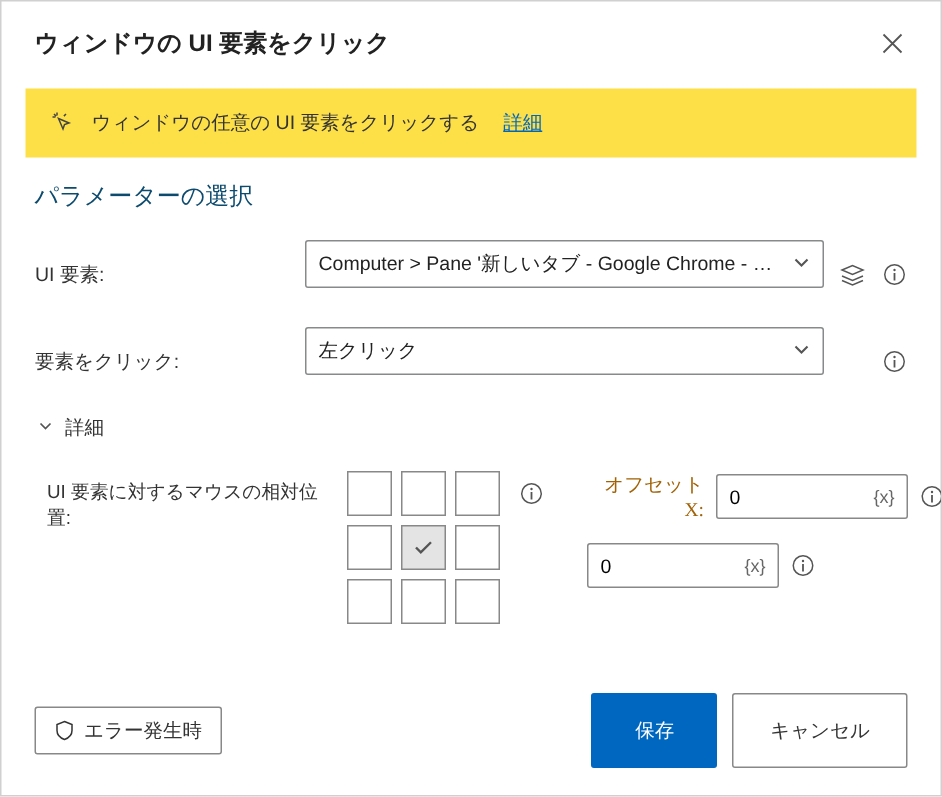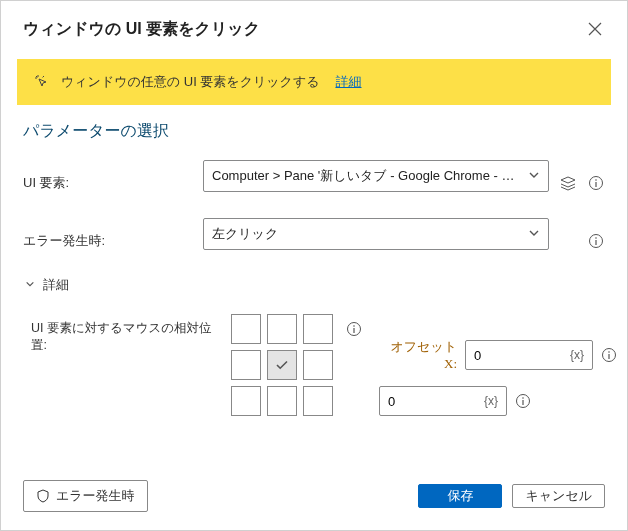--- a/index.html
+++ b/index.html
@@ -62,21 +62,21 @@
     width: 18px; height: 18px; display:flex; align-items:center; justify-content:center;
     color:#555; cursor:pointer;
   }
   .details-toggle {
     display:flex; align-items:center; gap:8px; font-size:13px; color:#333;
     cursor:pointer; margin-bottom: 20px; user-select:none;
     padding-left: 2px;
   }
   .details-toggle .chev { font-size:11px; color:#555; }
   .advanced {
-    display:flex; gap: 16px; align-items:flex-end;
+    display:flex; gap: 28px; align-items:flex-start;
     padding-left: 8px;
   }
   .adv-left { display:flex; gap:12px; align-items:flex-start; }
   .adv-left .lbl { font-size:12.5px; color:#333; width:188px; padding-top:6px;}
   .grid3 {
     display:grid; grid-template-columns: repeat(3, 30px); grid-template-rows: repeat(3,30px);
     gap:6px;
   }
   .cell {
     border:1px solid #888; background:#fff; width:30px; height:30px;
@@ -100,22 +100,22 @@
     display:flex; align-items:center; justify-content:space-between;
     padding: 14px 22px 18px 22px;
   }
   .err-btn {
     height:32px; border:1px solid #888; background:#fff; border-radius:2px;
     padding:0 12px; font-size:13px; color:#333; cursor:pointer;
     display:flex; align-items:center; gap:6px;
   }
   .footer-right { display:flex; gap:10px; }
   .btn {
-    height:24px; min-width:84px; border-radius:2px; font-size:13px;
-    cursor:pointer; padding:0 12px;
+    height:50px; min-width:84px; border-radius:2px; font-size:13px;
+    cursor:pointer; padding:0 24px;
   }
   .btn.primary { background:#0067c0; color:#fff; border:1px solid #0067c0; }
   .btn.secondary { background:#fff; color:#333; border:1px solid #888; }
 </style>
 </head>
 <body>
 
 <div class="dialog">
 
   <div class="titlebar">
@@ -159,21 +159,21 @@
           <svg width="16" height="16" viewBox="0 0 16 16">
               <circle cx="8" cy="8" r="6.5" stroke="currentColor" fill="none"></circle>
               <circle cx="8" cy="5" r="0.8" fill="currentColor"></circle>
               <path d="M8 7v5" stroke="currentColor" stroke-width="1.2"></path>
             </svg>
         </span>
       </div>
     </div>
 
     <div class="row">
-      <div class="label">エラー発生時:</div>
+      <div class="label">要素をクリック:</div>
       <div class="select">
         <span class="val">左クリック</span>
         <span class="chev">
           <svg width="12" height="12" viewBox="0 0 12 12">
               <path d="M2 4l4 4 4-4" stroke="currentColor" stroke-width="1.4" fill="none"></path>
             </svg>
         </span>
       </div>
       <div class="row-icons">
         <span class="icon-btn" style="visibility:hidden">.</span>

